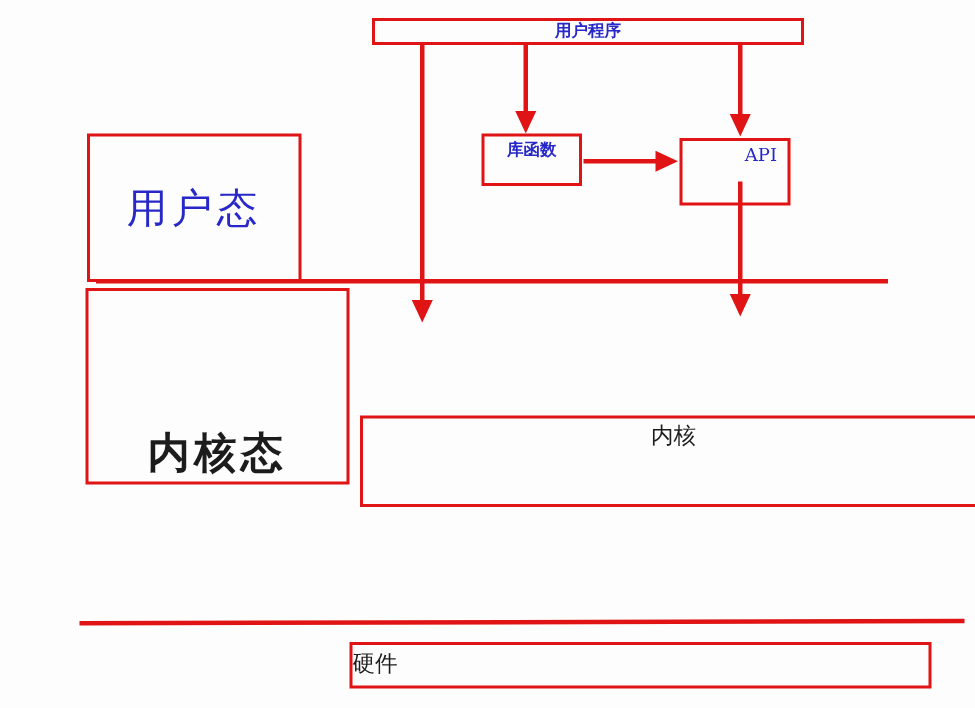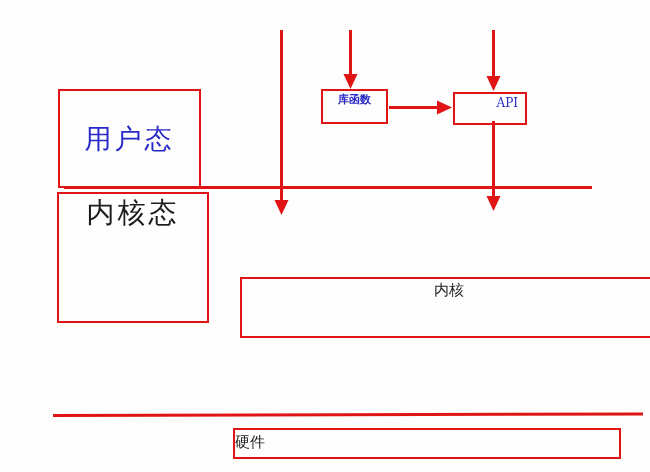--- a/index.html
+++ b/index.html
@@ -17,27 +17,27 @@
   .lbl{display:block;white-space:nowrap;}
   .blue{color:var(--blue);}
   .black{color:var(--black);}
   
   .n-userprog{left:248px;top:12px;width:288px;height:18px;text-align:center;}
   .n-userprog .lbl{font-size:11px;line-height:13px;font-weight:bold;}
   
   .n-libfunc{left:321px;top:89px;width:67px;height:35px;text-align:center;}
   .n-libfunc .lbl{font-size:11px;line-height:12px;padding-top:3px;font-weight:bold;}
   
-  .n-api{left:453px;top:92px;width:74px;height:33px;text-align:right;}
+  .n-api{left:453px;top:92px;width:74px;height:45px;text-align:right;}
   .n-api .lbl{font-size:12px;line-height:13px;padding-top:3px;padding-right:7px;}
   
   .n-usermode{left:58px;top:89px;width:143px;height:99px;display:flex;align-items:center;justify-content:center;}
   .n-usermode .lbl{font-size:27px;letter-spacing:3px;}
   
-  .n-kernelmode{left:57px;top:192px;width:152px;height:131px;display:flex;align-items:flex-start;justify-content:center;}
+  .n-kernelmode{left:57px;top:192px;width:176px;height:131px;display:flex;align-items:flex-end;justify-content:center;font-weight:bold;}
   .n-kernelmode .lbl{font-size:28px;letter-spacing:3px;}
   
   .n-syscall{left:236px;top:212px;width:342px;height:32px;text-align:center;}
   .n-syscall .lbl{font-size:14px;line-height:16px;padding-top:4px;font-weight:bold;}
   
   .n-kernel{left:240px;top:277px;width:418px;height:61px;text-align:center;}
   .n-kernel .lbl{font-size:15px;line-height:17px;padding-top:3px;}
   
   .n-driver{left:244px;top:361px;width:349px;height:32px;text-align:center;}
   .n-driver .lbl{font-size:15px;line-height:17px;padding-top:4px;}
@@ -53,20 +53,23 @@
     position:absolute;left:0;top:0;width:650px;height:472px;z-index:4;pointer-events:none;
   }
   .rl{stroke:var(--red);stroke-width:3;fill:none;}
   .rf{fill:var(--red);stroke:none;}
 </style>
 </head>
 <body>
 
 <div class="canvas">
 
+  <div class="node n-userprog">
+    <span class="lbl blue">用户程序</span>
+  </div>
 
   <div class="node n-libfunc">
     <span class="lbl blue">库函数</span>
   </div>
 
   <div class="node n-api">
     <span class="lbl blue">API</span>
   </div>
 
   <div class="node n-usermode">

